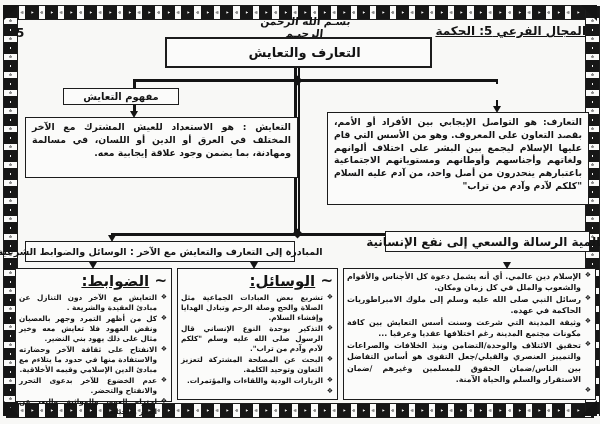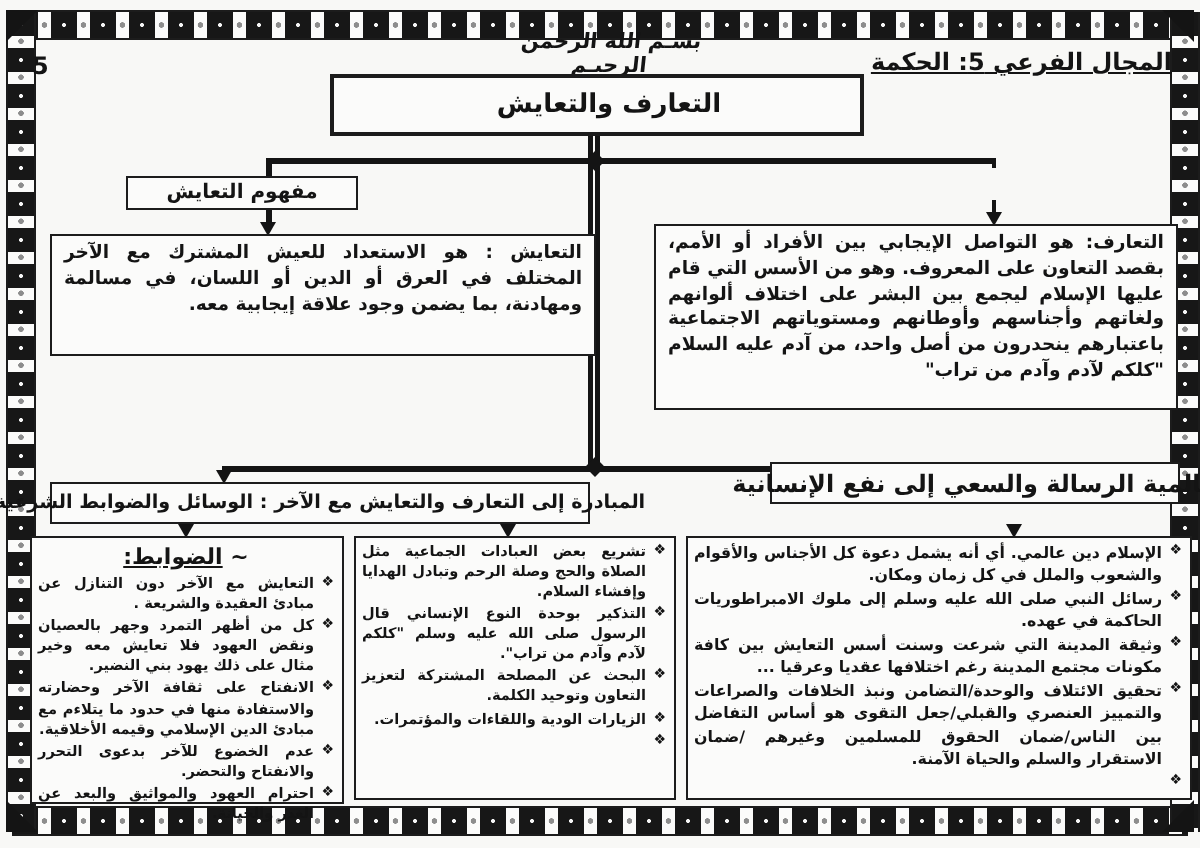--- a/index.html
+++ b/index.html
@@ -29,21 +29,21 @@
   .dia{position:absolute;width:7px;height:7px;background:#141414;transform:rotate(45deg);}
 
   
   .bx{position:absolute;border:1.5px solid #1c1c1c;background:#fbfbfa;box-sizing:border-box;}
   .root-bx{border-width:2px;display:flex;align-items:center;justify-content:center;
     font-weight:bold;font-size:13px;padding-left:12px;}
   .lbl-bx{display:flex;align-items:center;justify-content:center;font-weight:bold;font-size:10px;}
   .hdr-bx{display:flex;align-items:center;justify-content:center;font-weight:bold;font-size:9.6px;white-space:nowrap;}
   .def-bx{font-weight:bold;font-size:9.3px;line-height:1.38;text-align:justify;padding:3px 6px;}
   .list-bx{font-weight:bold;padding:2px 4px 2px 3px;}
-  .list-title{text-align:center;font-size:11px;margin:0 0 1px 0;}
+  .list-title{font-size:15px;margin:0 0 1px 0;}
   .list-title u{text-decoration:underline;}
   ul.blist{list-style:none;margin:0;padding:0;text-align:justify;}
   ul.blist li{position:relative;padding-right:10px;margin-bottom:1px;}
   .blt{position:absolute;right:0;top:0;font-size:7px;}
   .f75{font-size:7.3px;line-height:1.38;}
   .f80{font-size:7.9px;line-height:1.4;}
 
   
   .pagenum{position:absolute;font-size:12px;font-weight:bold;}
   .basmala{position:absolute;font-size:10.5px;font-weight:bold;transform:skewX(-6deg);letter-spacing:-0.5px;}
@@ -119,20 +119,21 @@
     <ul class="blist">
       <li><span class="blt">❖</span><span>التعايش مع الآخر دون التنازل عن مبادئ العقيدة والشريعة .</span></li>
       <li><span class="blt">❖</span><span>كل من أظهر التمرد وجهر بالعصيان ونقض العهود فلا تعايش معه وخير مثال على ذلك يهود بني النضير.</span></li>
       <li><span class="blt">❖</span><span>الانفتاح على ثقافة الآخر وحضارته والاستفادة منها في حدود ما يتلاءم مع مبادئ الدين الإسلامي وقيمه الأخلاقية.</span></li>
       <li><span class="blt">❖</span><span>عدم الخضوع للآخر بدعوى التحرر والانفتاح والتحضر.</span></li>
       <li><span class="blt">❖</span><span>احترام العهود والمواثيق والبعد عن الغدر والخيانة.</span></li>
     </ul>
   </div>
 
   <div class="bx list-bx f75" style="left:177px;top:268px;width:161px;height:132px;">
+    <div class="list-title"><span>~</span> <u>الوسائل:</u></div>
     <ul class="blist">
       <li><span class="blt">❖</span><span>تشريع بعض العبادات الجماعية مثل الصلاة والحج وصلة الرحم وتبادل الهدايا وإفشاء السلام.</span></li>
       <li><span class="blt">❖</span><span>التذكير بوحدة النوع الإنساني قال الرسول صلى الله عليه وسلم "كلكم لآدم وآدم من تراب".</span></li>
       <li><span class="blt">❖</span><span>البحث عن المصلحة المشتركة لتعزيز التعاون وتوحيد الكلمة.</span></li>
       <li><span class="blt">❖</span><span>الزيارات الودية واللقاءات والمؤتمرات.</span></li>
       <li><span class="blt">❖</span></li>
     </ul>
   </div>
 
   <div class="bx list-bx f80" style="left:343px;top:268px;width:253px;height:132px;">

